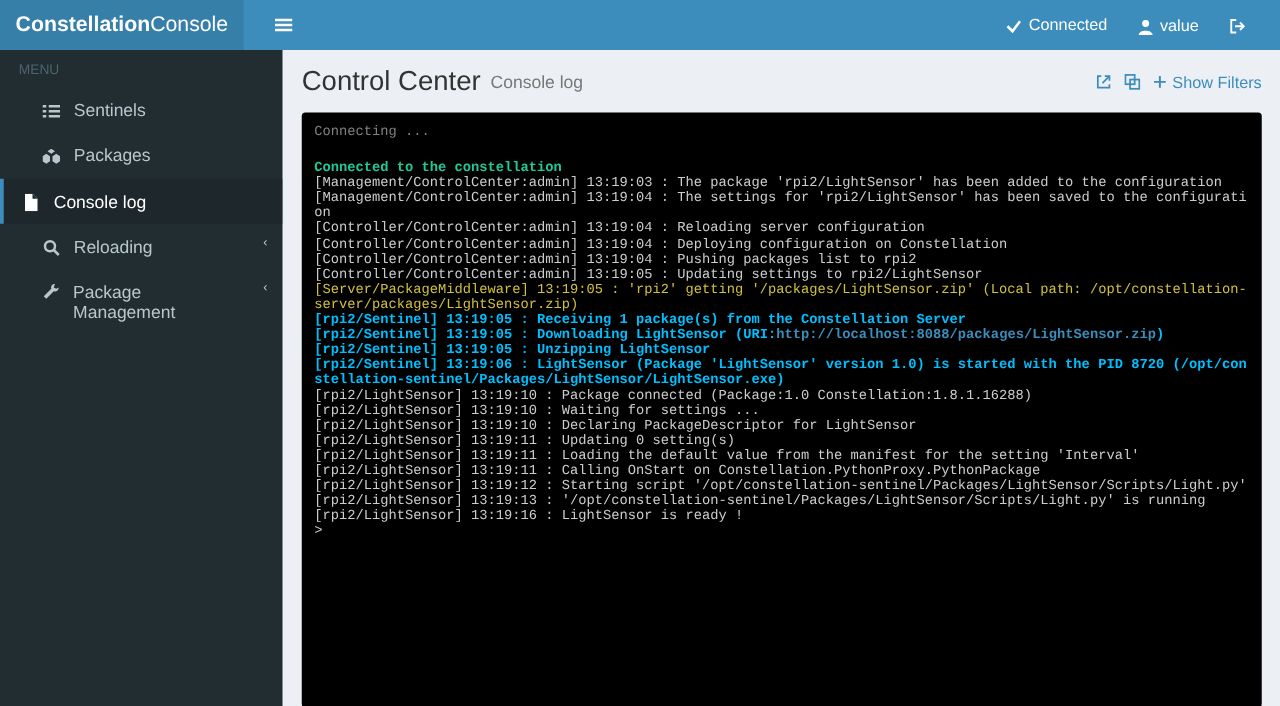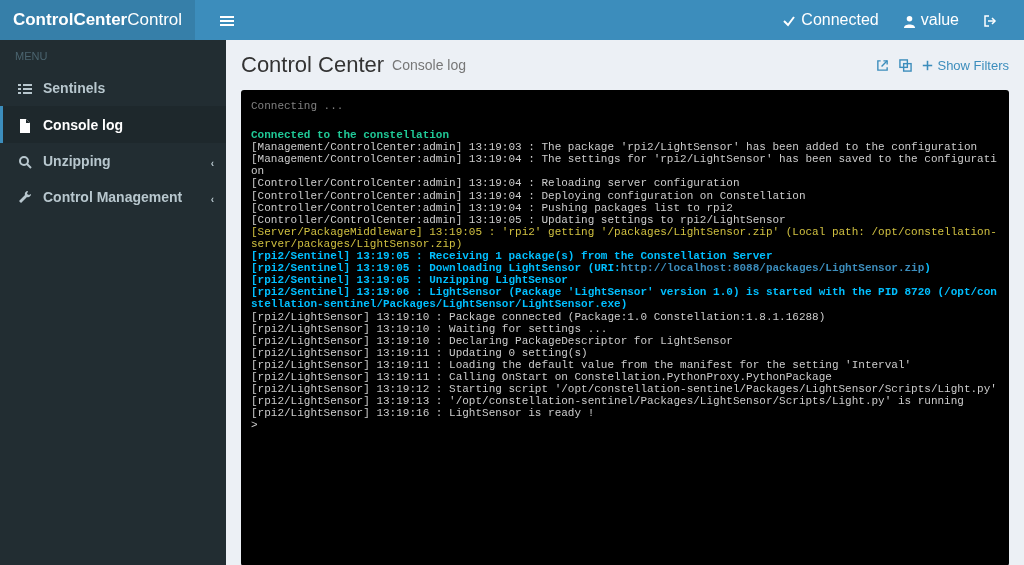--- a/index.html
+++ b/index.html
@@ -3,26 +3,26 @@
 <meta charset="utf-8">
 <style>
 * { margin: 0; padding: 0; box-sizing: border-box; }
 body { font-family: "Helvetica Neue", Helvetica, Arial, sans-serif; font-size: 14px; color: #333; background: #ecf0f5; width: 1024px; height: 565px; overflow: hidden; }
 .header { height: 40px; background: #3c8dbc; color: #fff; display: flex; align-items: center; }
 .logo { width: 195px; height: 40px; background: #367fa9; display: flex; align-items: center; justify-content: center; font-size: 17px; font-weight: 400; }
 .logo b { font-weight: 600; }
 .header-right { flex: 1; display: flex; align-items: center; padding: 0 15px; }
 .hamburger { color: #fff; font-size: 16px; cursor: pointer; padding: 5px 10px; }
 .spacer { flex: 1; }
-.header-item { color: #fff; padding: 0 12px; font-size: 16px; display: flex; align-items: center; gap: 5px; }
+.header-item { color: #fff; padding: 0 12px; font-size: 13px; display: flex; align-items: center; gap: 5px; }
 .header-item .icon { font-size: 14px; }
 .main-wrap { display: flex; height: 525px; }
 .sidebar { width: 226px; background: #222d32; color: #b8c7ce; font-size: 14px; overflow-y: auto; }
 .sidebar-header { color: #4b646f; font-size: 11px; padding: 10px 15px 8px; text-transform: uppercase; }
-.sidebar-item { display: flex; align-items: flex-end; padding: 10px 15px; color: #b8c7ce; cursor: pointer; position: relative; font-weight: bold; }
+.sidebar-item { display: flex; align-items: flex-start; padding: 10px 31px; color: #b8c7ce; cursor: pointer; position: relative; }
 .sidebar-item.active { background: #1e282c; color: #fff; border-left: 3px solid #3c8dbc; padding-left: 12px; }
 .sidebar-item .icon { width: 20px; margin-right: 8px; text-align: center; }
 .sidebar-item .caret { position: absolute; right: 12px; font-size: 10px; color: #b8c7ce; }
 .content { flex: 1; padding: 12px 15px; overflow: auto; }
 .content-header { display: flex; align-items: center; margin-bottom: 12px; }
 .page-title { font-size: 22px; font-weight: 400; color: #333; text-align: center; }
 .page-subtitle { font-size: 14px; color: #777; margin-left: 8px; }
 .header-actions { margin-left: auto; display: flex; gap: 10px; color: #3c8dbc; font-size: 13px; }
 .header-actions .action { cursor: pointer; display: flex; align-items: center; gap: 4px; }
 .console { background: #000; color: #ccc; font-family: "Consolas", "Courier New", monospace; font-size: 11px; line-height: 1.1; padding: 10px; border-radius: 3px; height: 476px; overflow: auto; white-space: pre-wrap; word-break: break-all; }
@@ -33,21 +33,21 @@
 .console .yellow { color: #d0c040; font-family: Liberation Mono, monospace; }
 .console .white { color: #ccc; }
 .console a.link { color: #3c8dbc; }
 svg { display: inline-block; vertical-align: middle; }
 </style>
 </head>
 <body>
 
 <div class="header">
   <div class="logo">
-    <span><b>ControlCenter</b><span>Control</span></span>
+    <span><b>Constellation</b><span>Console</span></span>
   </div>
   <div class="header-right">
     <span class="hamburger">
       <svg width="14" height="14" viewBox="0 0 14 14" fill="#fff">
           <rect y="2" width="14" height="2"></rect>
           <rect y="6" width="14" height="2"></rect>
           <rect y="10" width="14" height="2"></rect>
         </svg>
     </span>
     <div class="spacer"></div>
@@ -91,49 +91,57 @@
             <rect x="5" y="2" width="9" height="2"></rect>
             <rect x="0" y="6" width="3" height="2"></rect>
             <rect x="5" y="6" width="9" height="2"></rect>
             <rect x="0" y="10" width="3" height="2"></rect>
             <rect x="5" y="10" width="9" height="2"></rect>
           </svg>
       </span>
       <span>Sentinels</span>
     </div>
 
+    <div class="sidebar-item">
+      <span class="icon">
+        <svg width="14" height="14" viewBox="0 0 14 14" fill="#b8c7ce">
+            <path d="M7 0 L10 2 L7 4 L4 2 Z M0 6 L3 4 L6 6 L3 8 Z M8 6 L11 4 L14 6 L11 8 Z M3 8 L3 12 L0 10 L0 6 Z M6 6 L6 10 L3 12 L3 8 Z M11 8 L11 12 L8 10 L8 6 Z M14 6 L14 10 L11 12 L11 8 Z"></path>
+          </svg>
+      </span>
+      <span>Packages</span>
+    </div>
 
     <div class="sidebar-item active">
       <span class="icon">
         <svg width="14" height="14" viewBox="0 0 14 14" fill="#fff">
             <path d="M2 0 H8 L12 4 V14 H2 Z"></path>
             <path d="M8 0 V4 H12" fill="#1e282c"></path>
           </svg>
       </span>
       <span>Console log</span>
     </div>
 
     <div class="sidebar-item">
       <span class="icon">
         <svg width="14" height="14" viewBox="0 0 14 14" fill="none" stroke="#b8c7ce" stroke-width="2">
             <circle cx="6" cy="6" r="4"></circle>
             <line x1="9" y1="9" x2="13" y2="13"></line>
           </svg>
       </span>
-      <span>Unzipping</span>
+      <span>Reloading</span>
       <span class="caret">‹</span>
     </div>
 
     <div class="sidebar-item">
       <span class="icon">
         <svg width="14" height="14" viewBox="0 0 14 14" fill="#b8c7ce">
             <path d="M13 3 A3 3 0 0 1 9 6 L3 12 L1 10 L7 4 A3 3 0 0 1 10 0 L9 3 L11 4 Z"></path>
           </svg>
       </span>
-      <span>Control Management</span>
+      <span>Package Management</span>
       <span class="caret">‹</span>
     </div>
   </div>
 
   <div class="content">
     <div class="content-header">
       <span class="page-title">Control Center</span>
       <span class="page-subtitle">Console log</span>
       <div class="header-actions">
         <span class="action">

